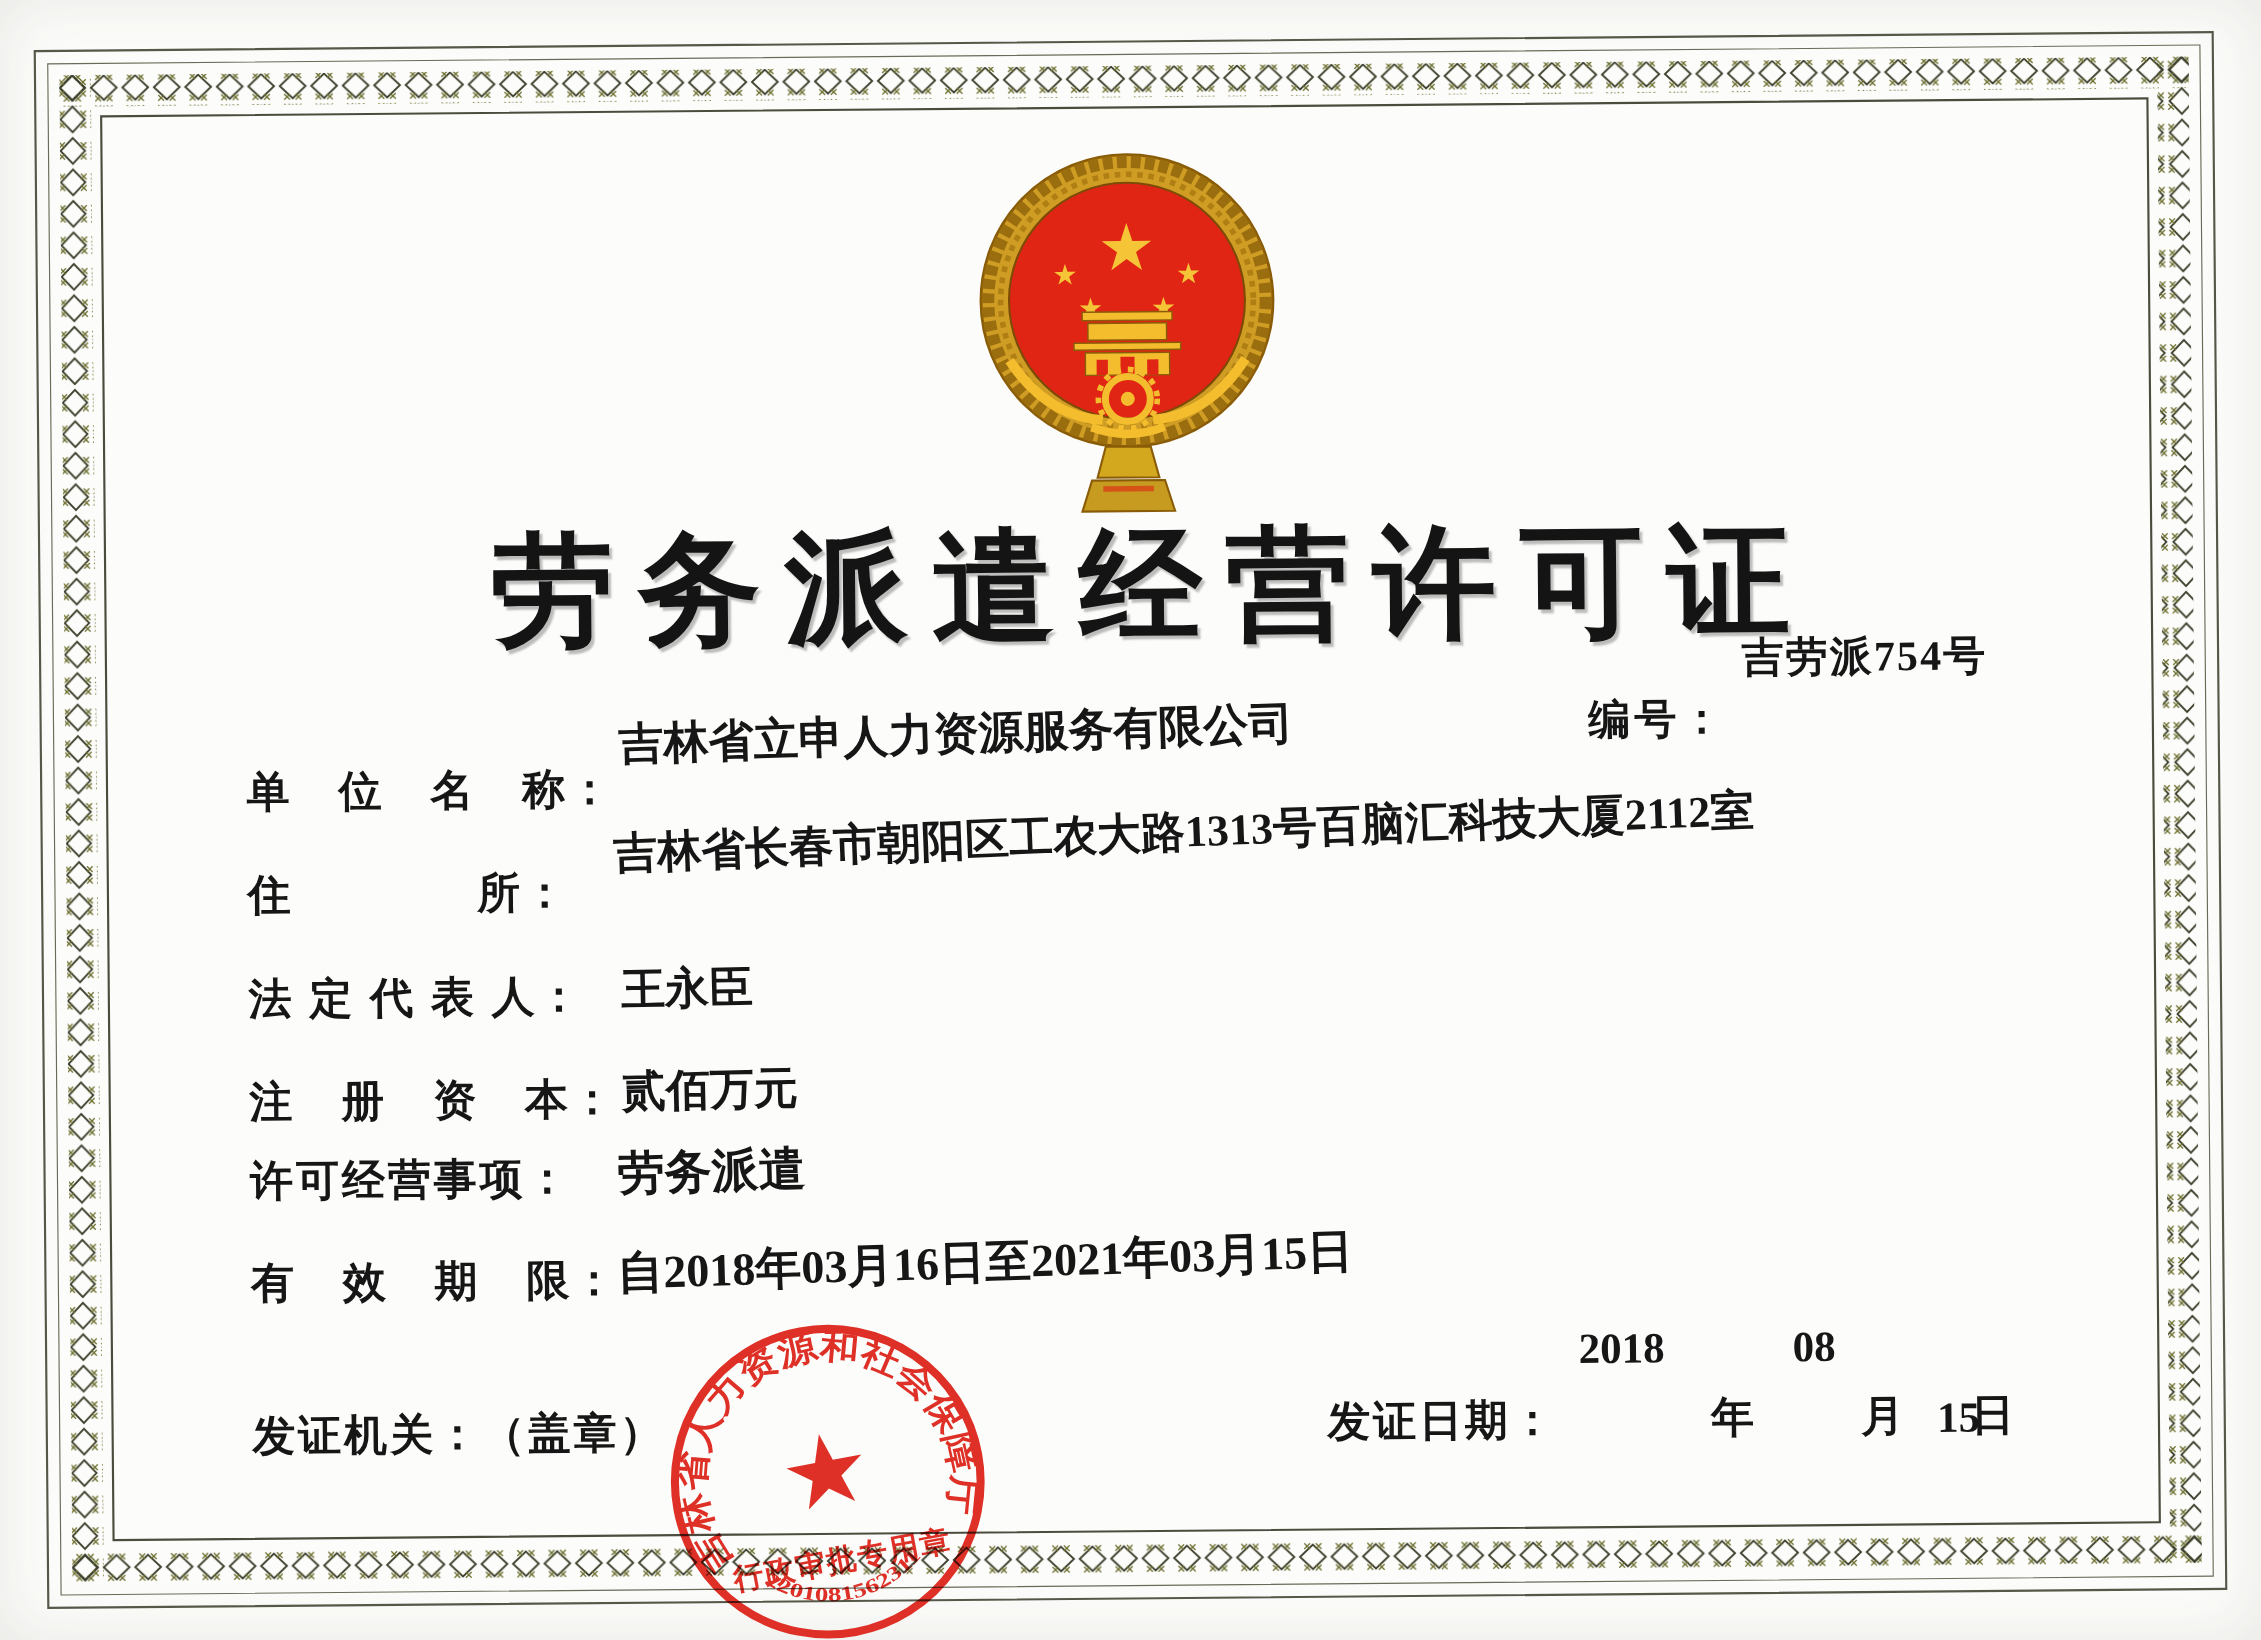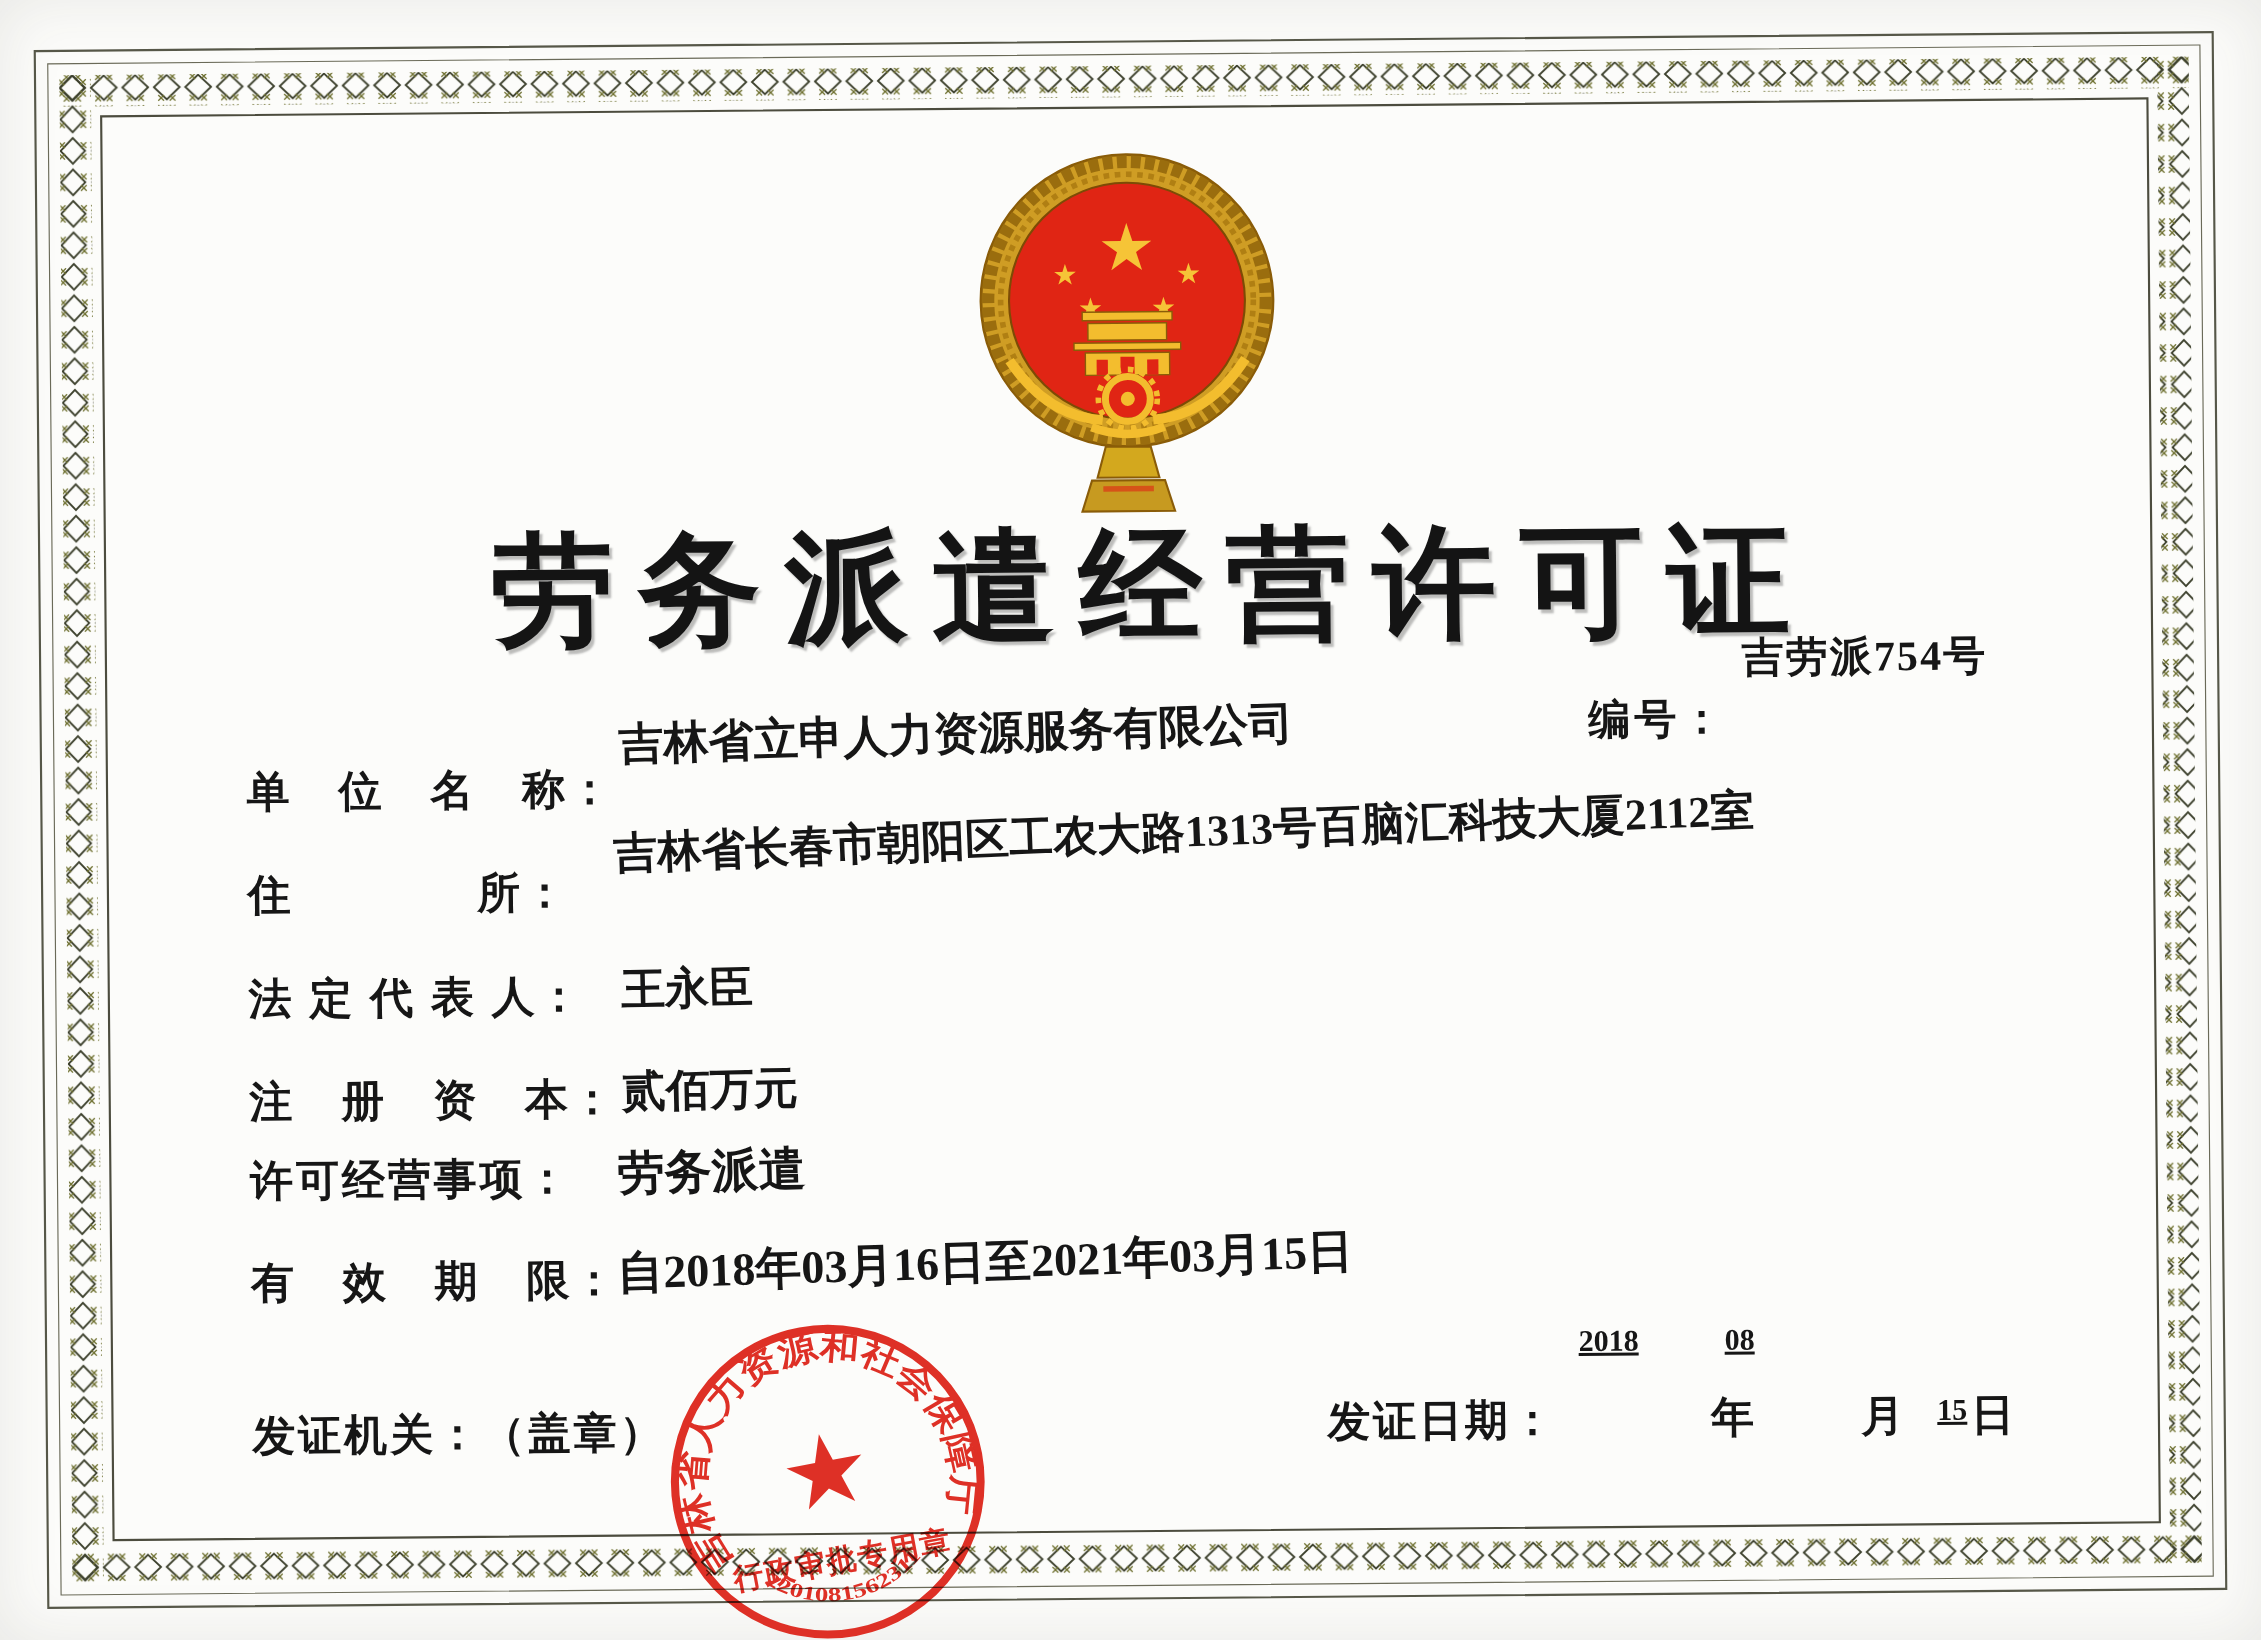--- a/index.html
+++ b/index.html
@@ -14,21 +14,21 @@
          text-shadow:2.9px 3.6px 2.1px rgba(40,40,40,.30);}
   .serial{left:1743px;top:635px;font-size:42px;font-weight:700;letter-spacing:2.1px;}
   .no-label{left:1589px;top:696px;font-size:42px;font-weight:700;letter-spacing:4.3px;
             font-family:"Liberation Sans","DejaVu Sans",sans-serif;}
   .lbl{left:247px;font-size:43px;font-weight:700;letter-spacing:2.9px;
        font-family:"Liberation Sans","DejaVu Sans",sans-serif;}
   .val{font-weight:700;transform-origin:0 100%;}
   .emblem{position:absolute;left:977px;top:149px;z-index:2;}
   .seal{position:absolute;left:653px;top:1310px;z-index:6;transform:rotate(-10deg);
         mix-blend-mode:multiply;opacity:.94;}
-  .date-num{font-size:30px;font-weight:700;text-decoration:underline;}
+  .date-num{font-size:43px;font-weight:700;}
   .date-unit{font-size:43px;font-weight:700;
              font-family:"Liberation Sans","DejaVu Sans",sans-serif;}
 </style>
 </head>
 <body>
 
 <div class="stage">
  <div class="cert">
 
   <svg class="frame-svg" width="2261" height="1640" viewBox="0 0 3160 2292">
@@ -106,21 +106,21 @@
   <div class="abs lbl" style="top:1145px">许可经营事项：</div>
   <div class="abs val" style="left:615px;top:1138px;font-size:47px;transform:rotate(-1deg)">劳务派遣</div>
 
   <div class="abs lbl" style="top:1247px">有　效　期　限：</div>
   <div class="abs val" style="left:614px;top:1238px;font-size:46px;transform:rotate(-1.2deg)">自2018年03月16日至2021年03月15日</div>
 
   <div class="abs lbl" style="top:1400px">发证机关：（盖章）</div>
   <div class="abs lbl" style="left:1322px;top:1395px">发证日期：</div>
 
   <div class="abs date-num" style="left:1574px;top:1328px">2018</div>
-  <div class="abs date-num" style="left:1720px;top:1328px">08</div>
+  <div class="abs date-num" style="left:1788px;top:1328px">08</div>
   <div class="abs date-num" style="left:1932px;top:1400px">15</div>
   <div class="abs date-unit" style="left:1706px;top:1394px">年</div>
   <div class="abs date-unit" style="left:1856px;top:1394px">月</div>
   <div class="abs date-unit" style="left:1966px;top:1394px">日</div>
 
   <svg class="seal" width="338" height="338" viewBox="0 0 460 460">
     <defs>
       <path id="sealTop" d="M 88,320 A 168,168 0 1 1 372,320" fill="none"></path>
       <path id="sealBot" d="M 118,348 A 162,162 0 0 0 342,348" fill="none"></path>
     </defs>

